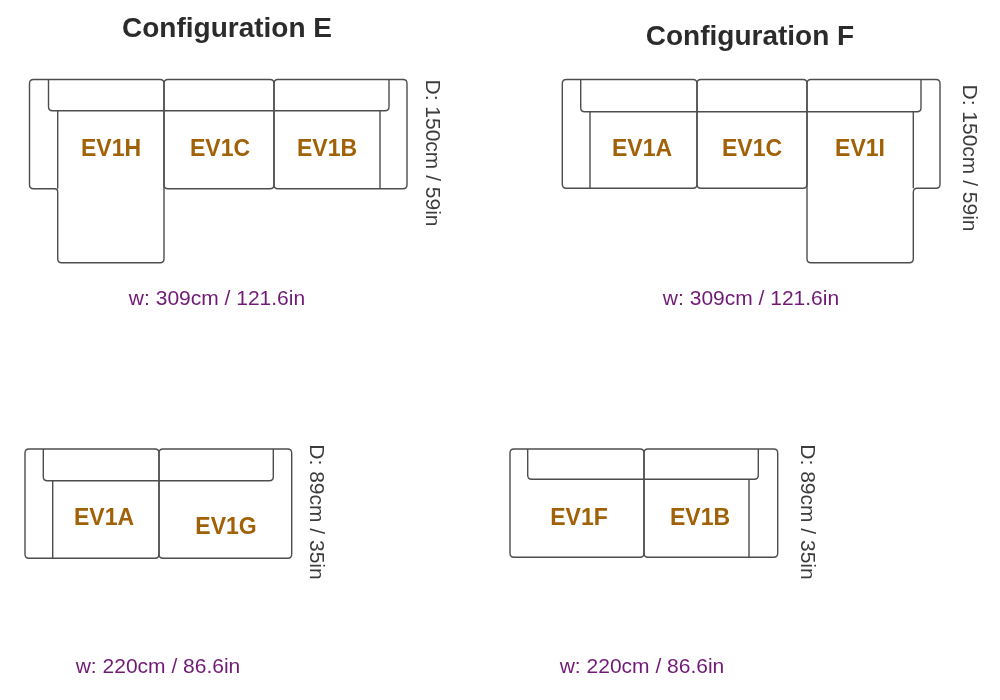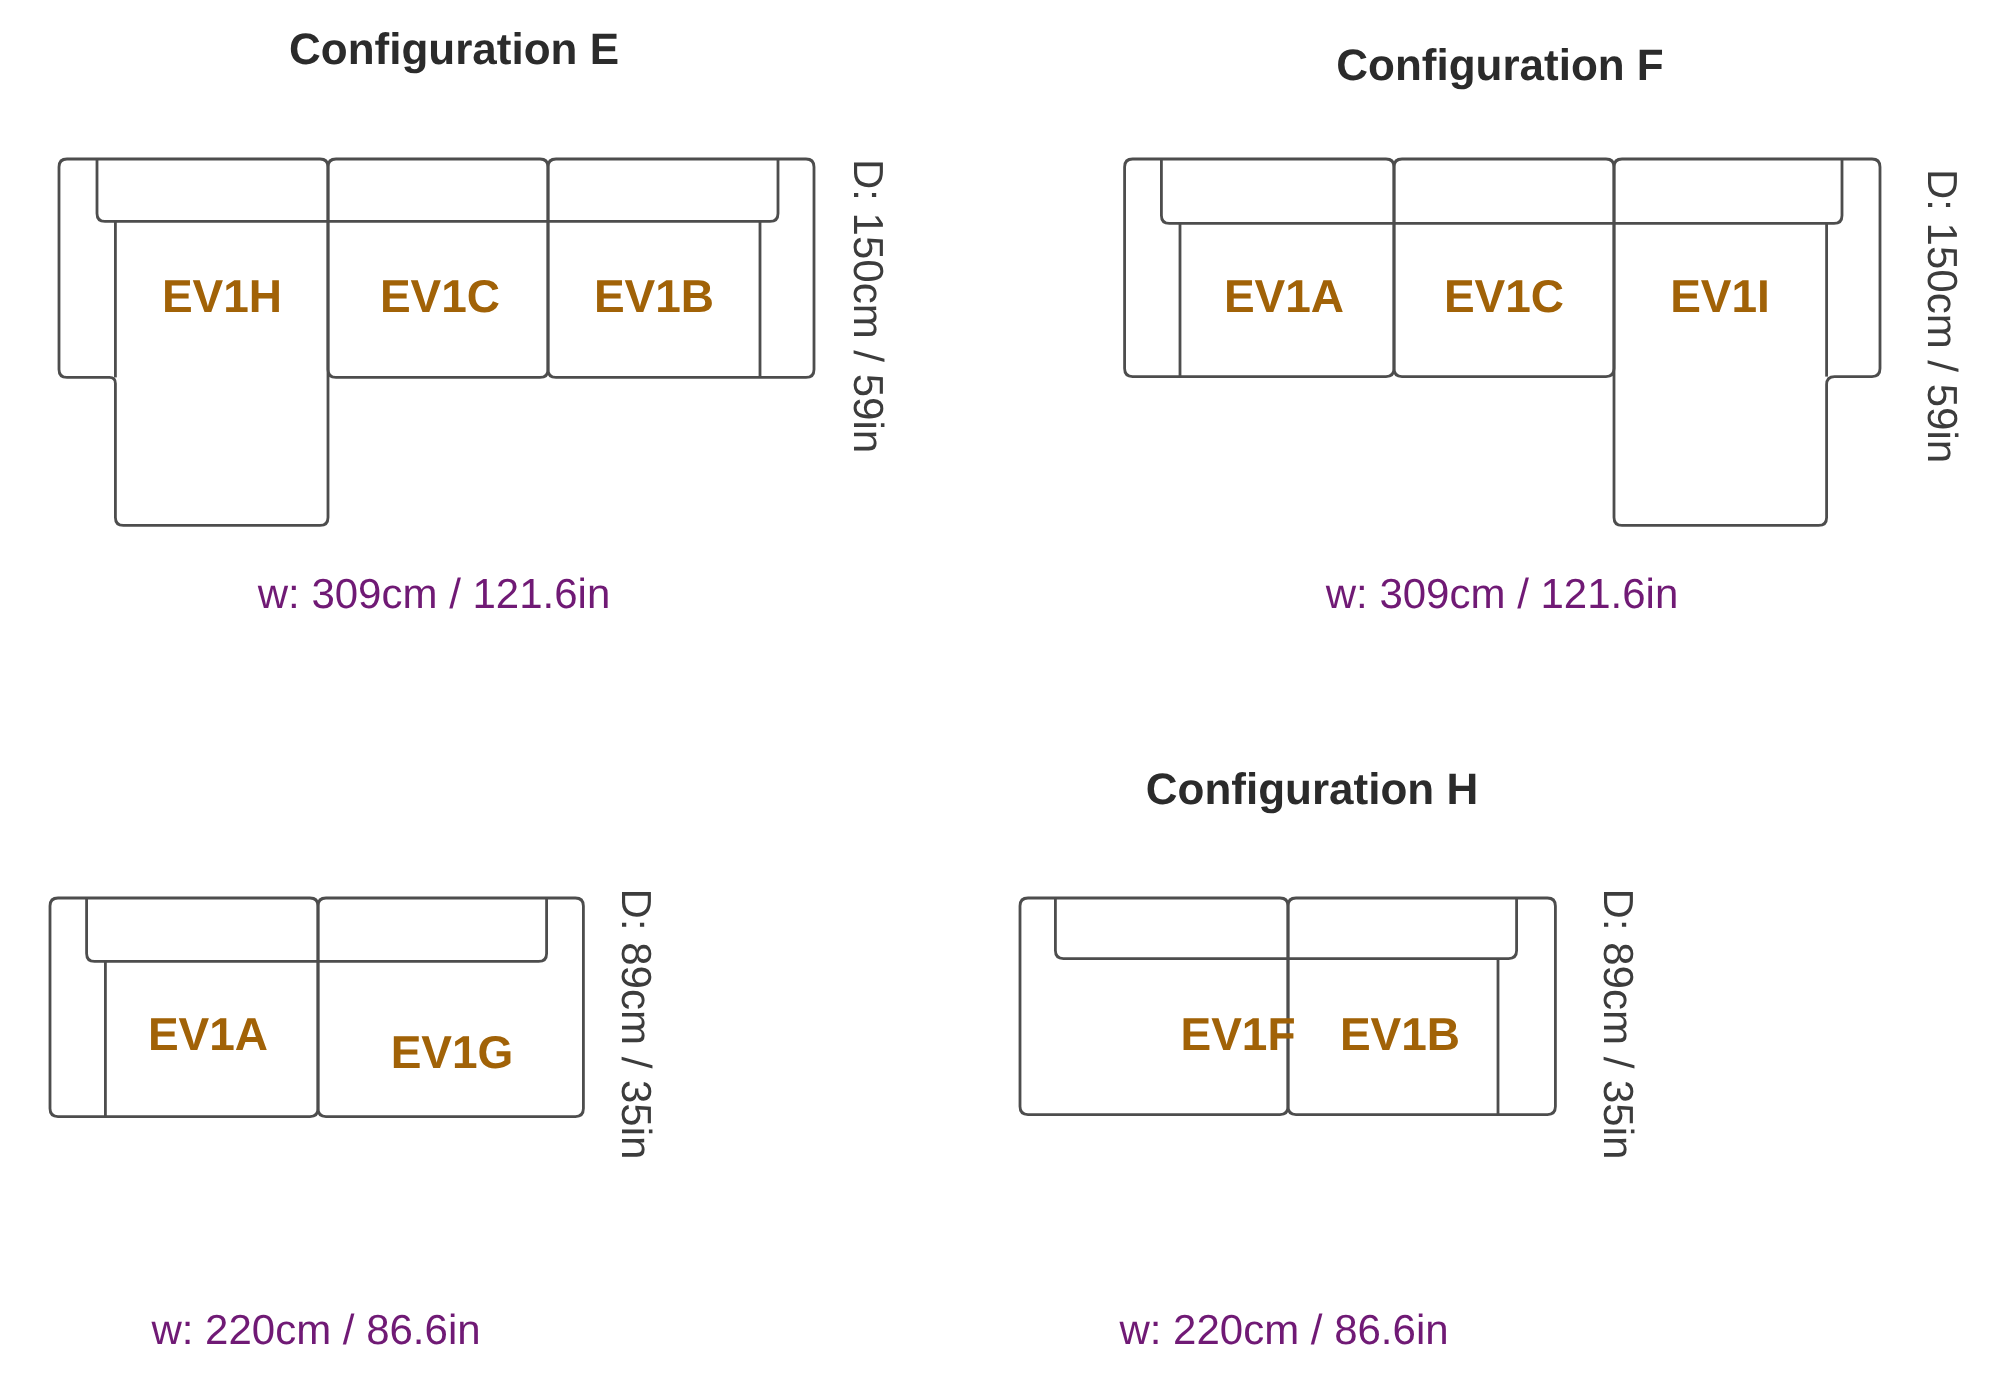--- a/index.html
+++ b/index.html
@@ -7,21 +7,21 @@
     position:relative;width:1000px;height:700px;background:#ffffff;
     font-family:"Liberation Sans",sans-serif;color:#333333;overflow:hidden;
   }
   .panel{position:absolute;width:500px;height:350px;}
   .panel.pE{left:0;top:0;}
   .panel.pF{left:500px;top:0;}
   .panel.pG{left:0;top:350px;}
   .panel.pH{left:500px;top:350px;}
   .cfg-title{
     position:absolute;transform:translateX(-50%);
-    font-size:22px;font-weight:700;color:#2b2b2b;white-space:nowrap;margin:0;
+    font-size:28px;font-weight:700;color:#2b2b2b;white-space:nowrap;margin:0;
   }
   .sofa-svg{position:absolute;}
   .line{fill:none;stroke:#4d4d4d;stroke-width:1.4;stroke-linejoin:round;}
   .module-label{
     position:absolute;transform:translateX(-50%);
     font-size:23px;font-weight:700;color:#a16207;white-space:nowrap;line-height:24px;
   }
   .dim-w{
     position:absolute;transform:translateX(-50%);
     font-size:21px;color:#701a75;white-space:nowrap;line-height:22px;
@@ -91,30 +91,29 @@
     </svg>
 
     <span class="module-label" style="left:104px;top:155px;">EV1A</span>
     <span class="module-label" style="left:226px;top:164px;">EV1G</span>
 
     <span class="dim-d" style="left:317px;top:162px;">D: 89cm / 35in</span>
     <span class="dim-w" style="left:158px;top:305px;">w: 220cm / 86.6in</span>
   </section>
 
   <section class="panel pH">
-    <h2 class="cfg-title" style="left:156px;top:32px;">Configuration H</h2>
 
     <svg class="sofa-svg" style="left:9px;top:98px;" width="270" height="111" viewBox="0 0 270 111">
       <path class="line" d="M5,1 H131 Q135,1 135,5 V105.3 Q135,109.3 131,109.3 H5 Q1,109.3 1,105.3 V5 Q1,1 5,1 Z"></path>
       <path class="line" d="M18.7,1 V27.3 Q18.7,31.3 22.7,31.3 H135"></path>
       <path class="line" d="M139,1 H264.7 Q268.7,1 268.7,5 V105.3 Q268.7,109.3 264.7,109.3 H139 Q135,109.3 135,105.3 V5 Q135,1 139,1 Z"></path>
       <path class="line" d="M135,31.3 H245.3 Q249.3,31.3 249.3,27.3 V1"></path>
       <path class="line" d="M240,31.3 V109.3"></path>
     </svg>
 
-    <span class="module-label" style="left:79px;top:155px;margin-left:40px;">EV1F</span>
+    <span class="module-label" style="left:79px;top:155px;">EV1F</span>
     <span class="module-label" style="left:200px;top:155px;">EV1B</span>
 
     <span class="dim-d" style="left:308px;top:162px;">D: 89cm / 35in</span>
     <span class="dim-w" style="left:142px;top:305px;">w: 220cm / 86.6in</span>
   </section>
 
 </div>
 
 </body></html>

